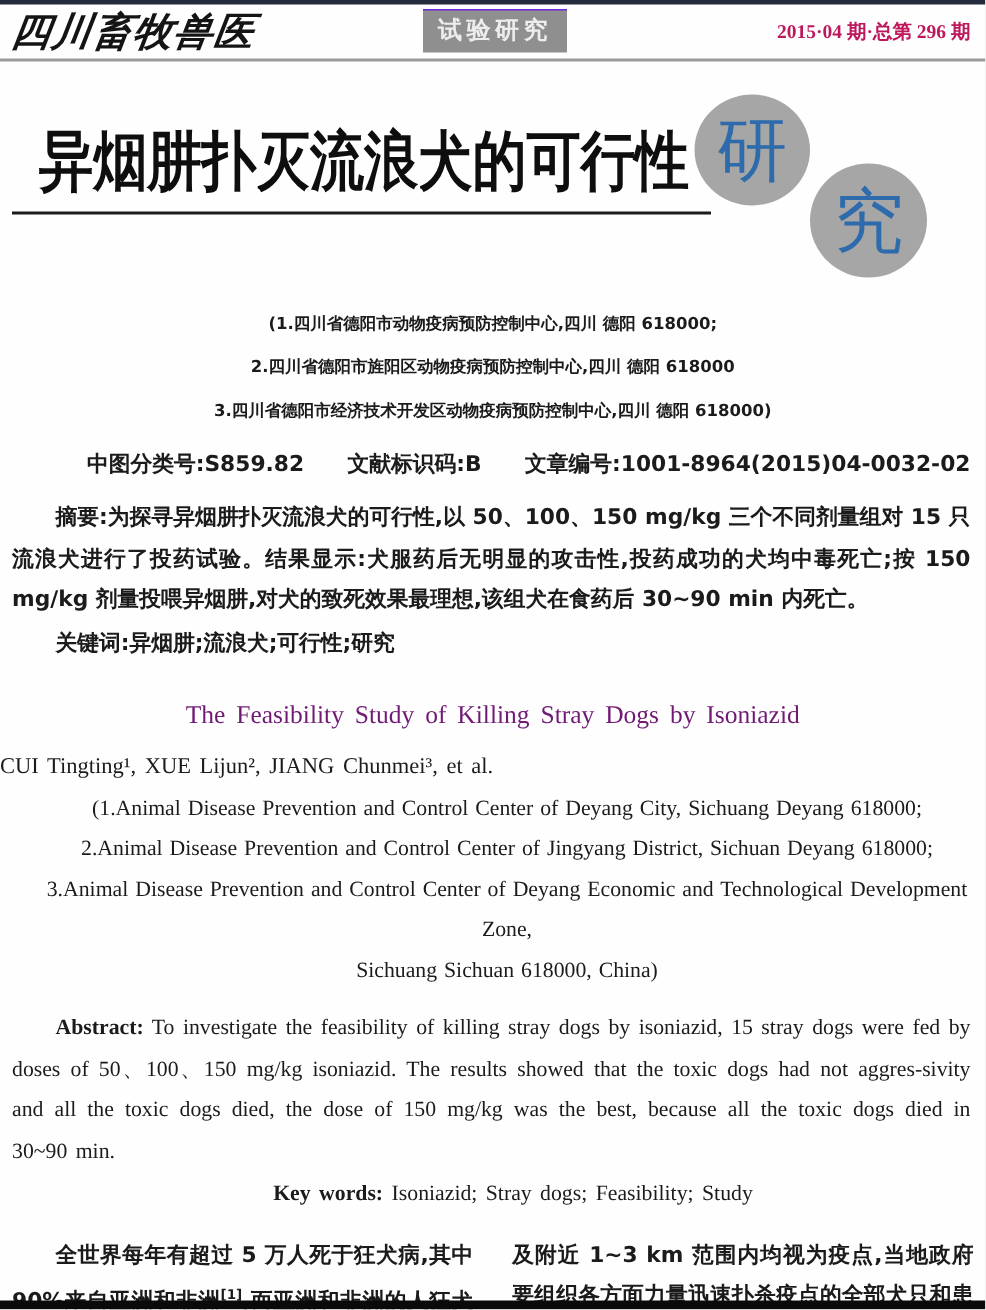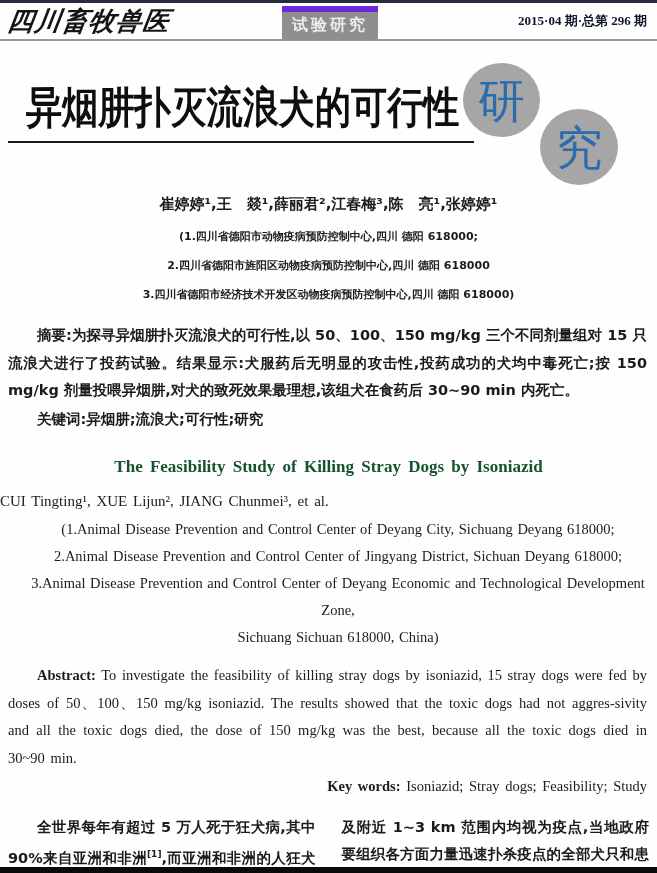--- a/index.html
+++ b/index.html
@@ -15,23 +15,23 @@
     border-bottom:2px solid #9b9b9b;
   }
   .logo {
     font-family:"DejaVu Serif",serif; font-style:italic; font-weight:900;
     font-size:26px; transform:skewX(-8deg); letter-spacing:1px; color:#141414;
   }
   .badge {
     position:absolute; left:282px; top:3px;
     background:var(--badge-gray,#8f8f8f); color:#ededed;
     font-size:16px; letter-spacing:3px; padding:3px 10px 4px; font-weight:600;
-    border-top:6px solid #6d28d9;
+    border-top:1px solid #6d28d9;
   }
-  .issue { font-family:"Liberation Serif",serif; font-size:13px; font-weight:700; color:#0f172a; }
+  .issue { font-family:"Liberation Serif",serif; font-size:13px; font-weight:700; color:#be185d; }
 
   .title-block { position:relative; height:152px; }
   .cn-title {
     position:absolute; left:26px; top:38px; margin:0; white-space:nowrap;
     font-size:43px; font-weight:900; color:#0e0e0e;
     transform:scaleX(0.84); transform-origin:left top; z-index:1;
   }
   .title-underline { position:absolute; left:8px; top:100px; width:466px; height:2px; background:#1b1b1b; z-index:1; }
   .seal {
     position:absolute; border-radius:50%; background:var(--circle-gray,#a6a6a6);
@@ -47,30 +47,30 @@
 
   .abstract-cn, .keywords-cn {
     margin:13px 10px 0 8px; font-size:14.5px; font-weight:600;
     line-height:27.5px; text-align:justify; text-indent:2em;
   }
   .keywords-cn { margin-top:1px; text-align:left; }
   .abstract-cn b, .keywords-cn b { font-weight:800;margin-top:29px; }
 
   .en-title {
     text-align:center; font-family:"Liberation Serif",serif;
-    font-size:17px; font-weight:700; margin:24px 6px 0; word-spacing:3px; color:#14532d;
+    font-size:17px; font-weight:400; margin:24px 6px 0; word-spacing:3px; color:#701a75;
   }
   .authors-en { text-align:left; font-family:"Liberation Serif",serif; font-size:15px; margin-top:16px; word-spacing:2px; }
   .affil-en { text-align:center; font-family:"Liberation Serif",serif; font-size:14.5px; line-height:27px; margin-top:6px; word-spacing:1px;padding-left:19px; }
 
   .abstract-en, .keywords-en {
     margin:11px 10px 0 8px; font-family:"Liberation Serif",serif; font-size:14.5px;
     line-height:27.5px; text-align:justify; text-indent:2em; word-spacing:2px;
   }
-  .keywords-en { margin-top:1px; text-align:right; }
+  .keywords-en { margin-top:1px; text-align:center; }
   .abstract-en b, .keywords-en b { font-weight:700; }
 
   .columns { display:flex; gap:26px; margin:13px 8px 0; }
   .col { flex:1; font-size:14.5px; font-weight:600; line-height:27.5px; text-align:justify; }
   .col .indent { text-indent:2em; }
   sup.ref { font-size:9px; font-weight:600; }
 
   .bottom-rule { position:absolute; left:0; bottom:0; width:100%; height:6px; background:#0a0a0a; }
 </style>
 </head>
@@ -89,28 +89,28 @@
     <h1 class="cn-title">异烟肼扑灭流浪犬的可行性</h1>
     <div class="title-underline"></div>
     <div class="seal seal-1">
       <span>研</span>
     </div>
     <div class="seal seal-2">
       <span>究</span>
     </div>
   </section>
 
-  <div class="authors-cn">崔婷婷¹,王　燚¹,薛丽君²,江春梅³,陈　亮¹,张婷婷¹</div>
 
   <div class="affil-cn">
     <div>(1.四川省德阳市动物疫病预防控制中心,四川 德阳 618000;</div>
     <div>2.四川省德阳市旌阳区动物疫病预防控制中心,四川 德阳 618000</div>
     <div>3.四川省德阳市经济技术开发区动物疫病预防控制中心,四川 德阳 618000)</div>
   </div>
 
+  <div class="clc-line">中图分类号:S859.82　　文献标识码:B　　文章编号:1001-8964(2015)04-0032-02</div>
 
   <p class="abstract-cn"><b>摘要:</b><span>为探寻异烟肼扑灭流浪犬的可行性,以 50、100、150 mg/kg 三个不同剂量组对 15 只流浪犬进行了投药试验。结果显示:犬服药后无明显的攻击性,投药成功的犬均中毒死亡;按 150 mg/kg 剂量投喂异烟肼,对犬的致死效果最理想,该组犬在食药后 30~90 min 内死亡。</span></p>
 
   <p class="keywords-cn"><b>关键词:</b><span>异烟肼;流浪犬;可行性;研究</span></p>
 
   <h2 class="en-title">The Feasibility Study of Killing Stray Dogs by Isoniazid</h2>
 
   <div class="authors-en">CUI Tingting¹, XUE Lijun², JIANG Chunmei³, et al.</div>
 
   <div class="affil-en">

